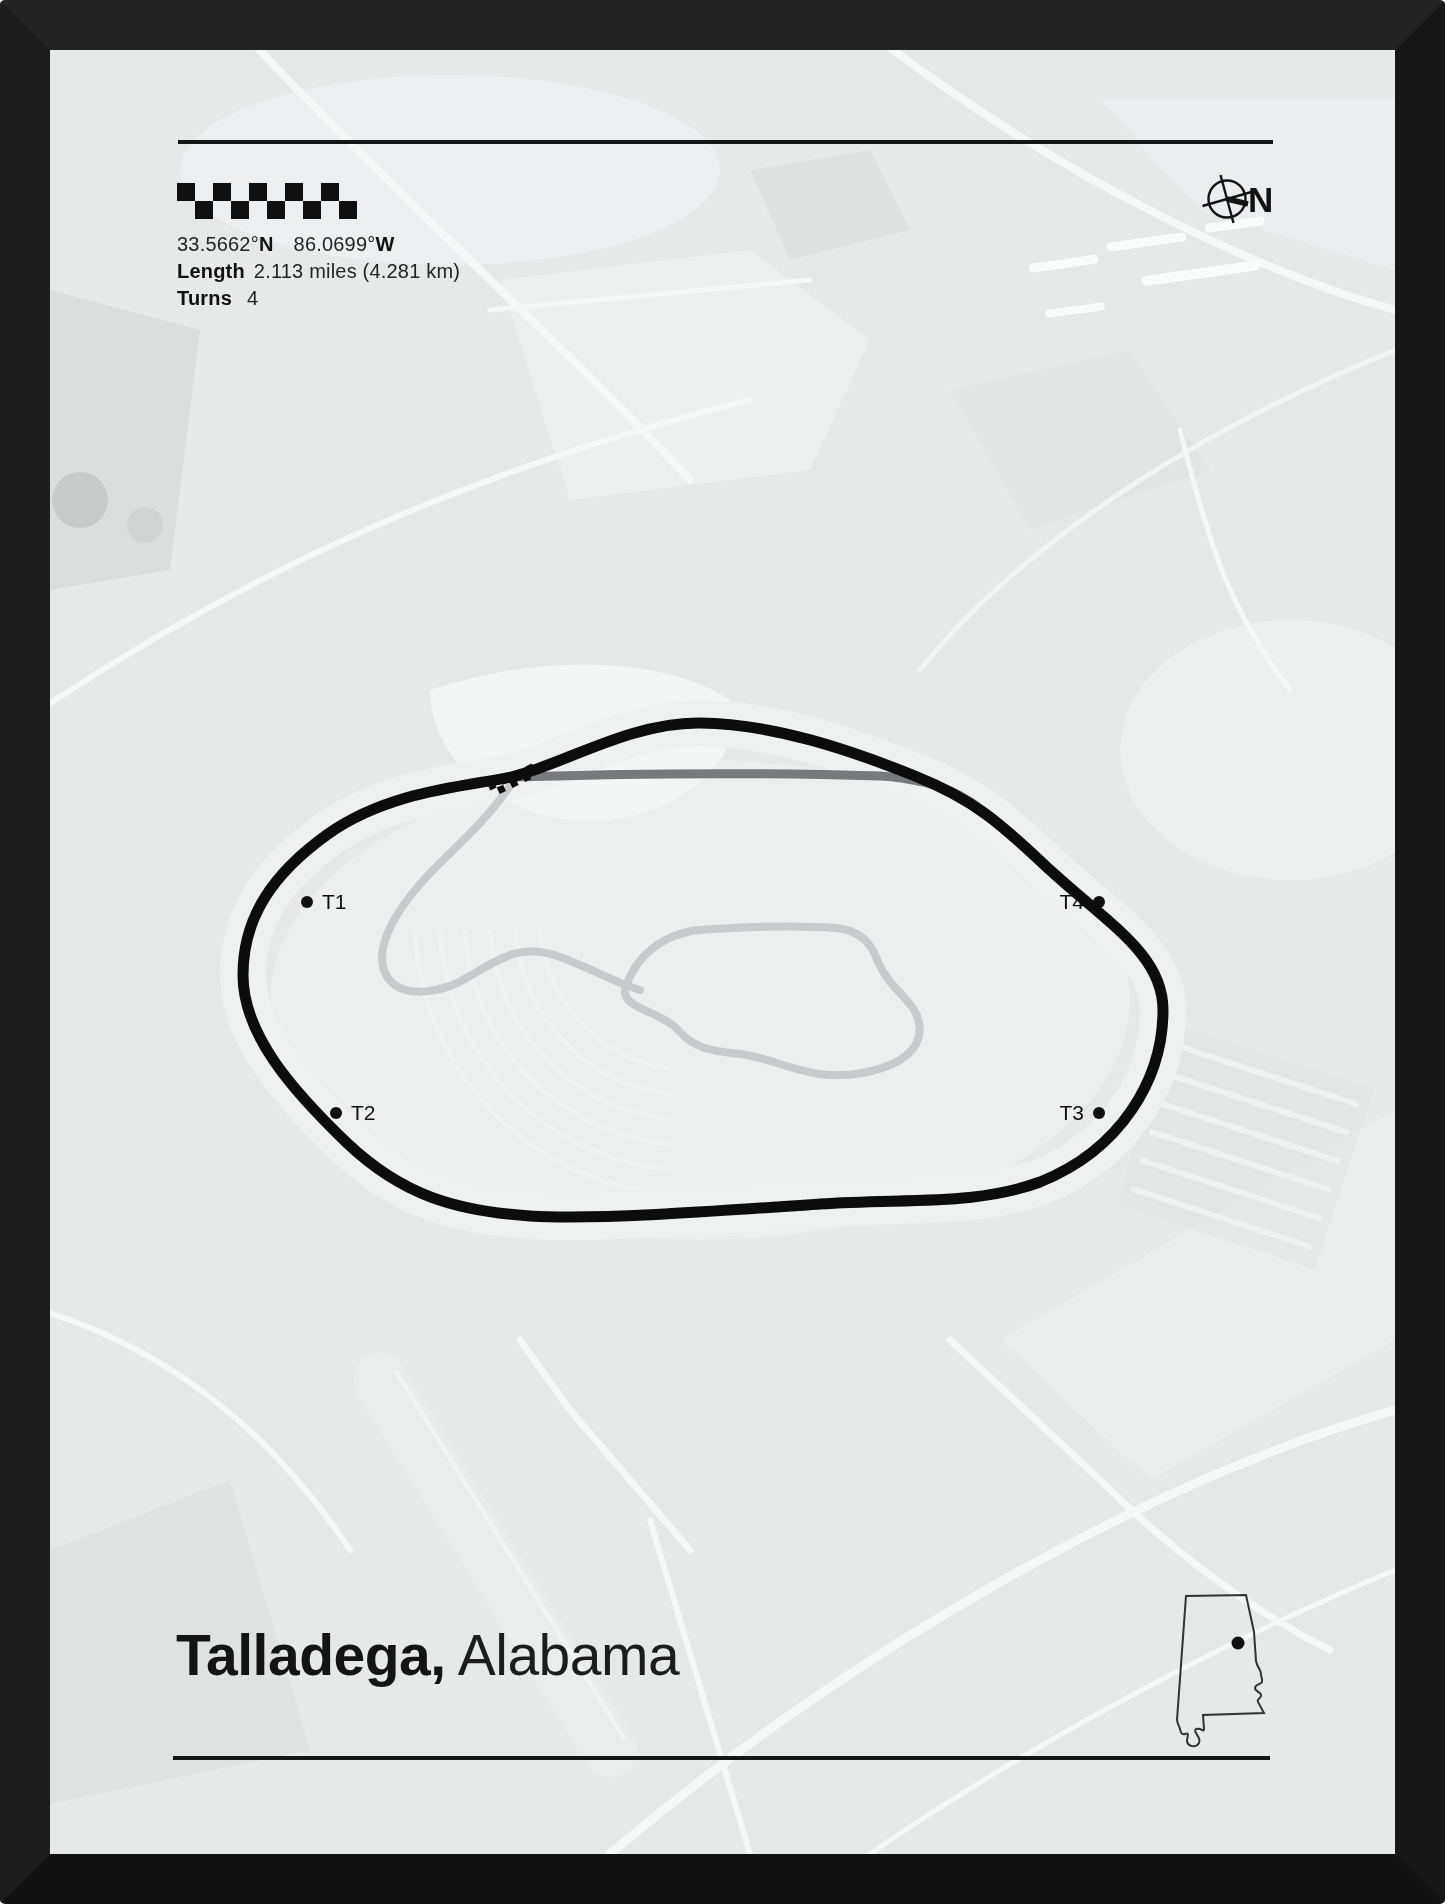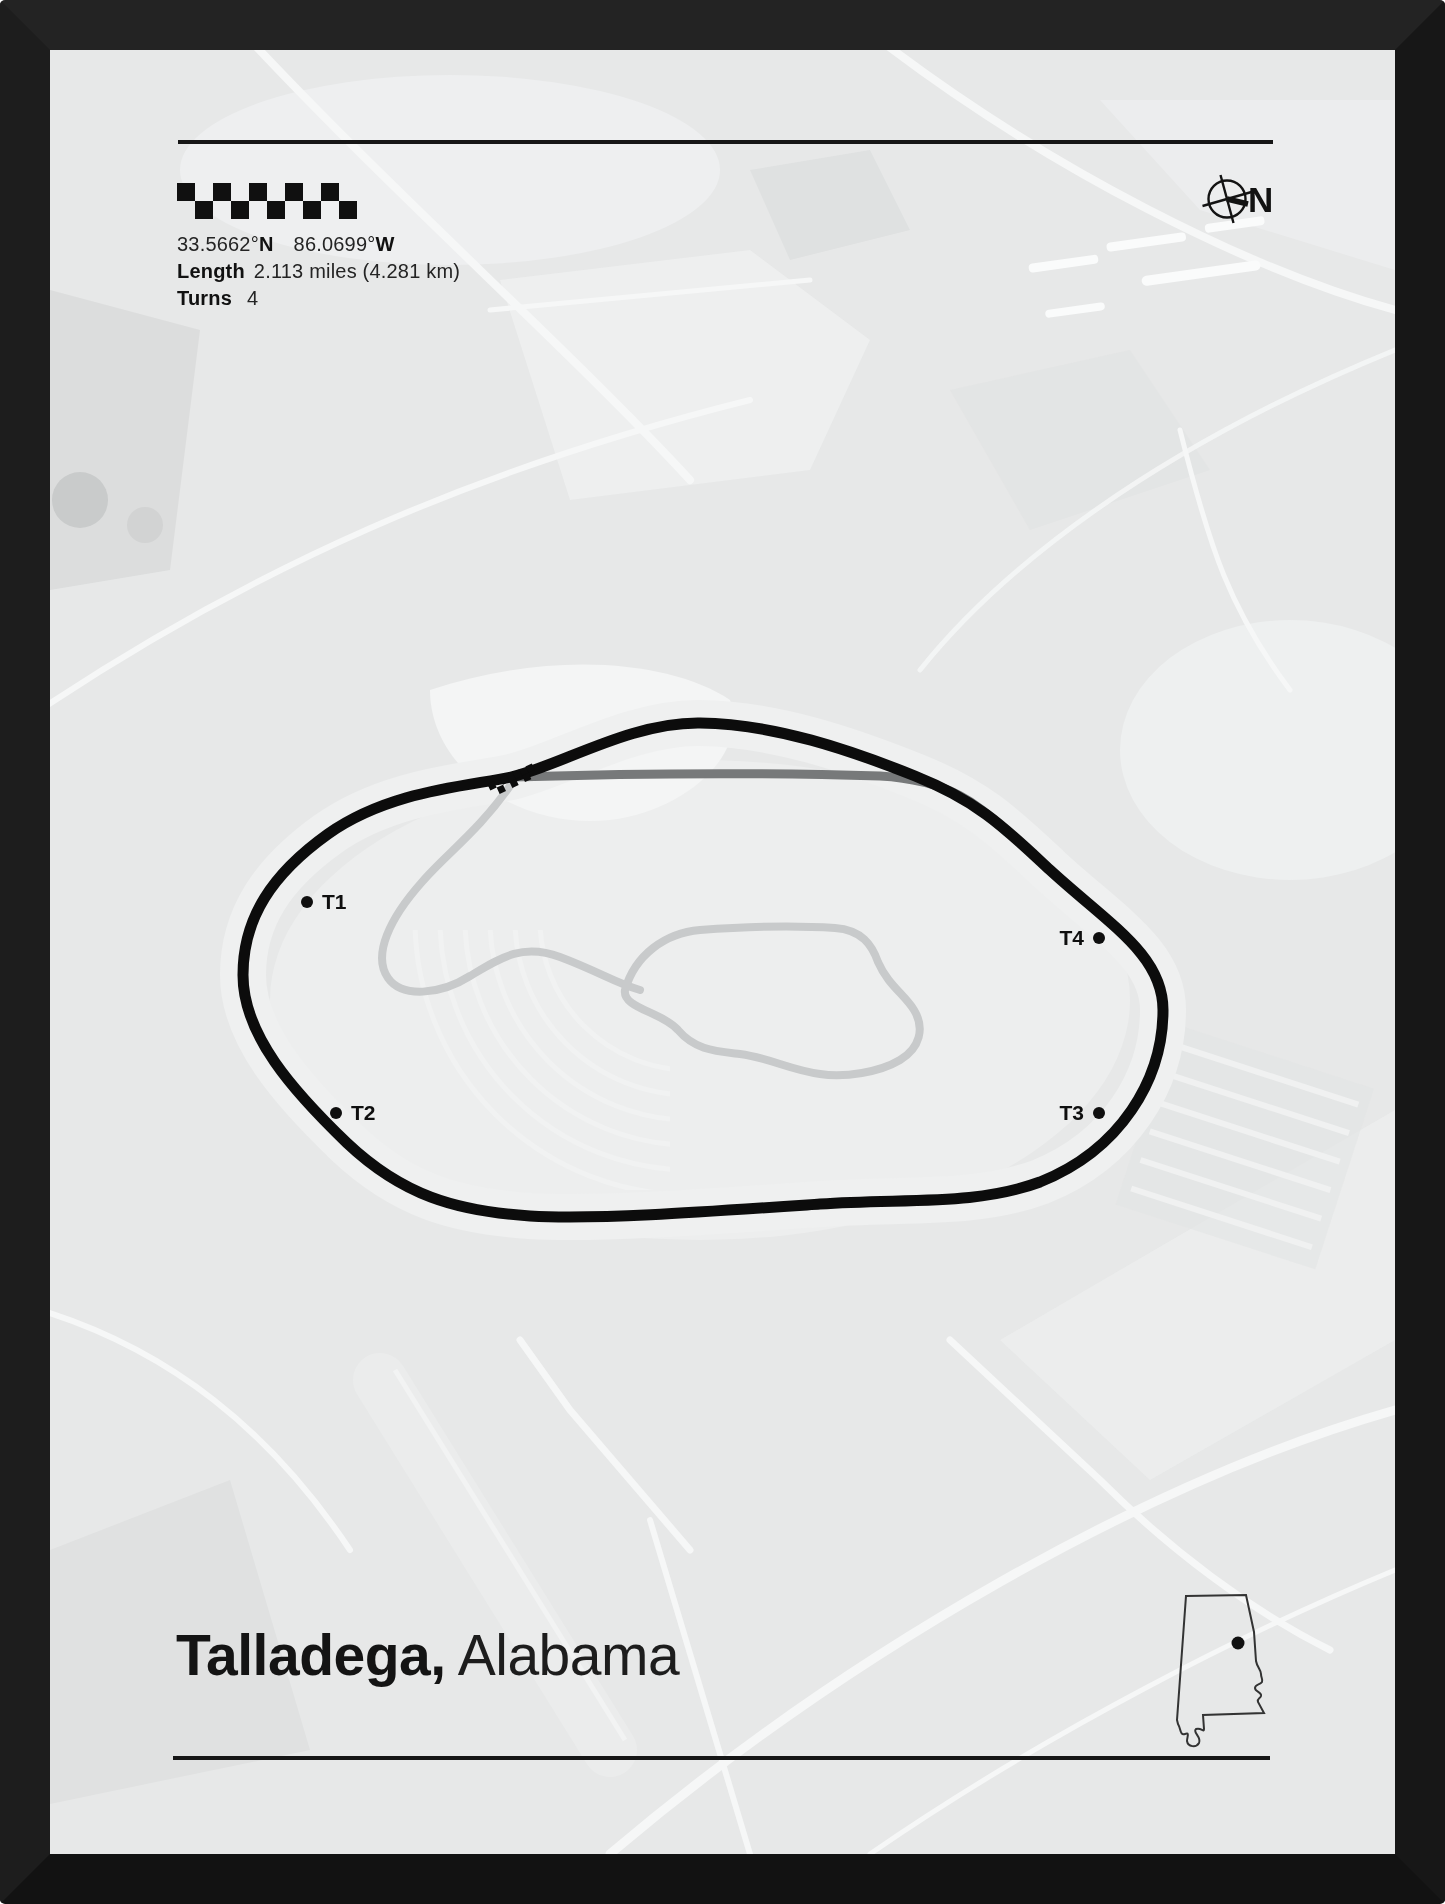--- a/index.html
+++ b/index.html
@@ -29,27 +29,27 @@
   .stats{position:absolute;left:127px;top:181px;color:#242424;font-size:20px;letter-spacing:.2px;}
   .stats .row{line-height:27px;white-space:nowrap;}
   .stats b{color:#111;}
   .gap-lg{display:inline-block;width:20px;}
   .gap-sm{display:inline-block;width:9px;}
   .gap-md{display:inline-block;width:15px;}
   
   .compass-n{position:absolute;left:1198px;top:130px;font-size:35px;font-weight:bold;color:#121212;letter-spacing:0;}
   
   .turn{position:absolute;display:flex;align-items:center;gap:9px;
-        font-weight:bold;font-size:21px;color:#0f0f0f;transform:translateY(-50%);}
+        font-weight:normal;font-size:21px;color:#0f0f0f;transform:translateY(-50%);}
   .turn .dot{width:12px;height:12px;border-radius:50%;background:#0f0f0f;flex:0 0 auto;}
   .turn.right{flex-direction:row-reverse;}
   .t1{left:251px;top:852px;}
   .t2{left:280px;top:1063px;}
   .t3{right:290px;top:1063px;}
-  .t4{right:290px;top:852px;margin-top:36px;}
+  .t4{right:290px;top:852px;}
   
   .title{position:absolute;left:126px;top:1574px;font-size:57px;color:#141414;
          letter-spacing:-.5px;white-space:nowrap;line-height:1.1;}
   .title .bold{font-weight:bold;}
   .title .light{font-weight:normal;color:#1d1d1d;}
 </style>
 </head>
 <body>
 
 <div class="frame"></div>

